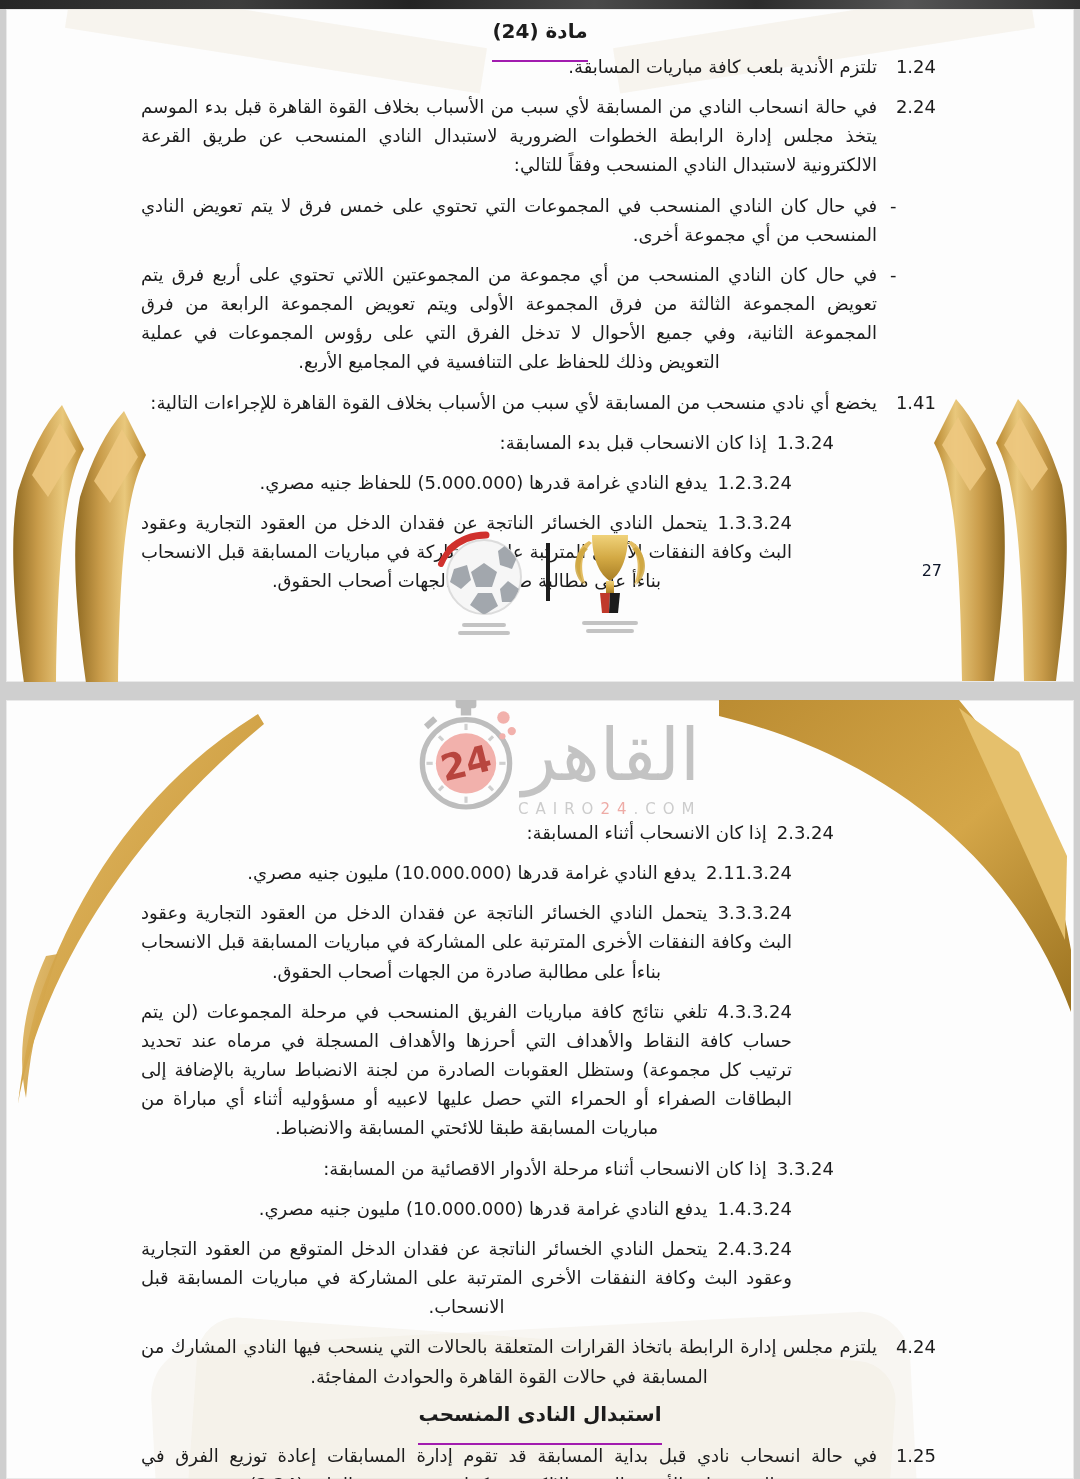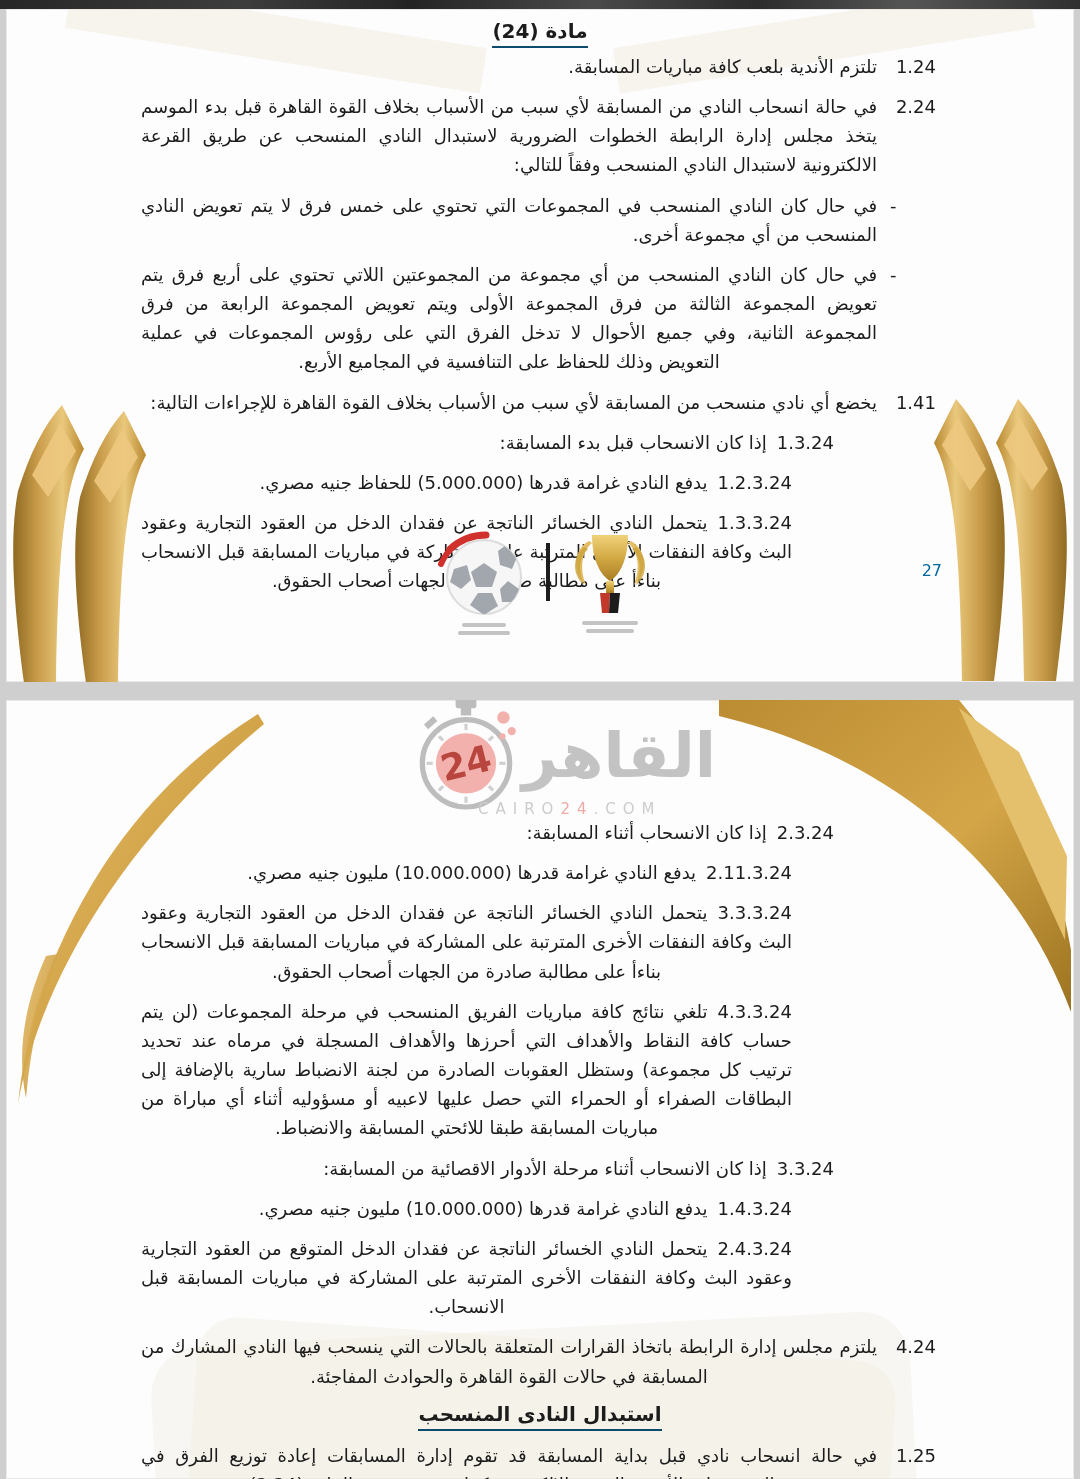--- a/index.html
+++ b/index.html
@@ -24,49 +24,49 @@
   .b1{ width:420px; height:46px; left:60px; top:6px; transform:rotate(9deg); }
   .b2{ width:420px; height:46px; right:40px; top:6px; transform:rotate(-9deg); }
   .b3{ width:700px; height:260px; left:184px; bottom:-120px; transform:rotate(4deg); opacity:.35; border-radius:40px;}
   .b4{ width:760px; height:300px; left:150px; bottom:-150px; transform:rotate(-3deg); opacity:.3; border-radius:50px;}
 
   .content{ position:relative; z-index:3; direction:rtl; color:#1c1c1c; }
   .page1 .content{ padding-top:10px; }
   .page2 .content{ padding-top:118px; }
 
   .doc-h{ text-align:center; font-weight:bold; font-size:20px; margin-bottom:9px; }
-  .doc-h span{ border-bottom:2px solid #0c4a6e; padding-bottom:3px; }
+  .doc-h span{ border-bottom:2px solid #a21caf; padding-bottom:17px; }
   .doc-h.sub{ margin-bottom:15px; }
 
   .item{ font-size:18px; line-height:1.62; margin-bottom:11px; }
   .item .txt{ flex:1; text-align:justify; }
   .l1,.dash{ display:flex; gap:13px; margin-left:135px; margin-right:138px; }
   .l1 .marker{ flex:0 0 46px; text-align:right; }
   .dash .marker{ flex:0 0 46px; text-align:left; }
   .l2{ margin-right:240px; margin-left:140px; text-align:justify; }
   .l3{ margin-right:282px; margin-left:135px; text-align:justify; }
   .marker-inline{ margin-inline-end:10px; white-space:nowrap; }
   .center-last .txt{ text-align:justify; text-align-last:center; }
   .l2.center-last,.l3.center-last{ text-align-last:center; }
 
   .deco{ position:absolute; z-index:1; }
   .blades-left{ left:-2px; top:382px; }
   .blades-right{ right:-2px; top:372px; transform:scaleX(-1); }
   .swoosh-left{ left:0; top:8px; }
   .ribbon-right{ right:0; top:0; }
 
-  .page-num{ position:absolute; z-index:4; top:552px; right:132px; font-size:16px; color:#0369a1; }
+  .page-num{ position:absolute; z-index:4; top:552px; right:132px; font-size:16px; color:#0f172a; }
 
   .logos{ position:absolute; z-index:4; left:428px; top:522px; display:flex; align-items:flex-start; gap:12px; }
   .logo-divider{ width:4px; height:58px; background:#1d1d1d; margin-top:12px; }
 
   .watermark{ position:absolute; z-index:2; left:408px; top:-4px; width:380px; }
   .wm-row{ display:flex; direction:ltr; align-items:center; gap:4px; }
-  .wm-ar{ font-size:62px; font-weight:bold; color:#c3c3c3; letter-spacing:2px; line-height:1.5; }
-  .wm-url{ direction:ltr; text-align:left; margin:-14px 0 0 64px; font-size:15px; letter-spacing:7px; color:#cccccc; }
+  .wm-ar{ font-size:72px; font-weight:normal; color:#c3c3c3; letter-spacing:2px; line-height:1.5; }
+  .wm-url{ direction:ltr; text-align:left; margin:-14px 0 0 104px; font-size:15px; letter-spacing:7px; color:#cccccc; }
   .wm-url .pink{ color:#eeaba6; }
   .cap-bar{ fill:#b9b9b9; opacity:.85; }
 </style>
 </head>
 <body>
 
 <div class="shot">
   <div class="top-strip"></div>
 
   <div class="page page1">

